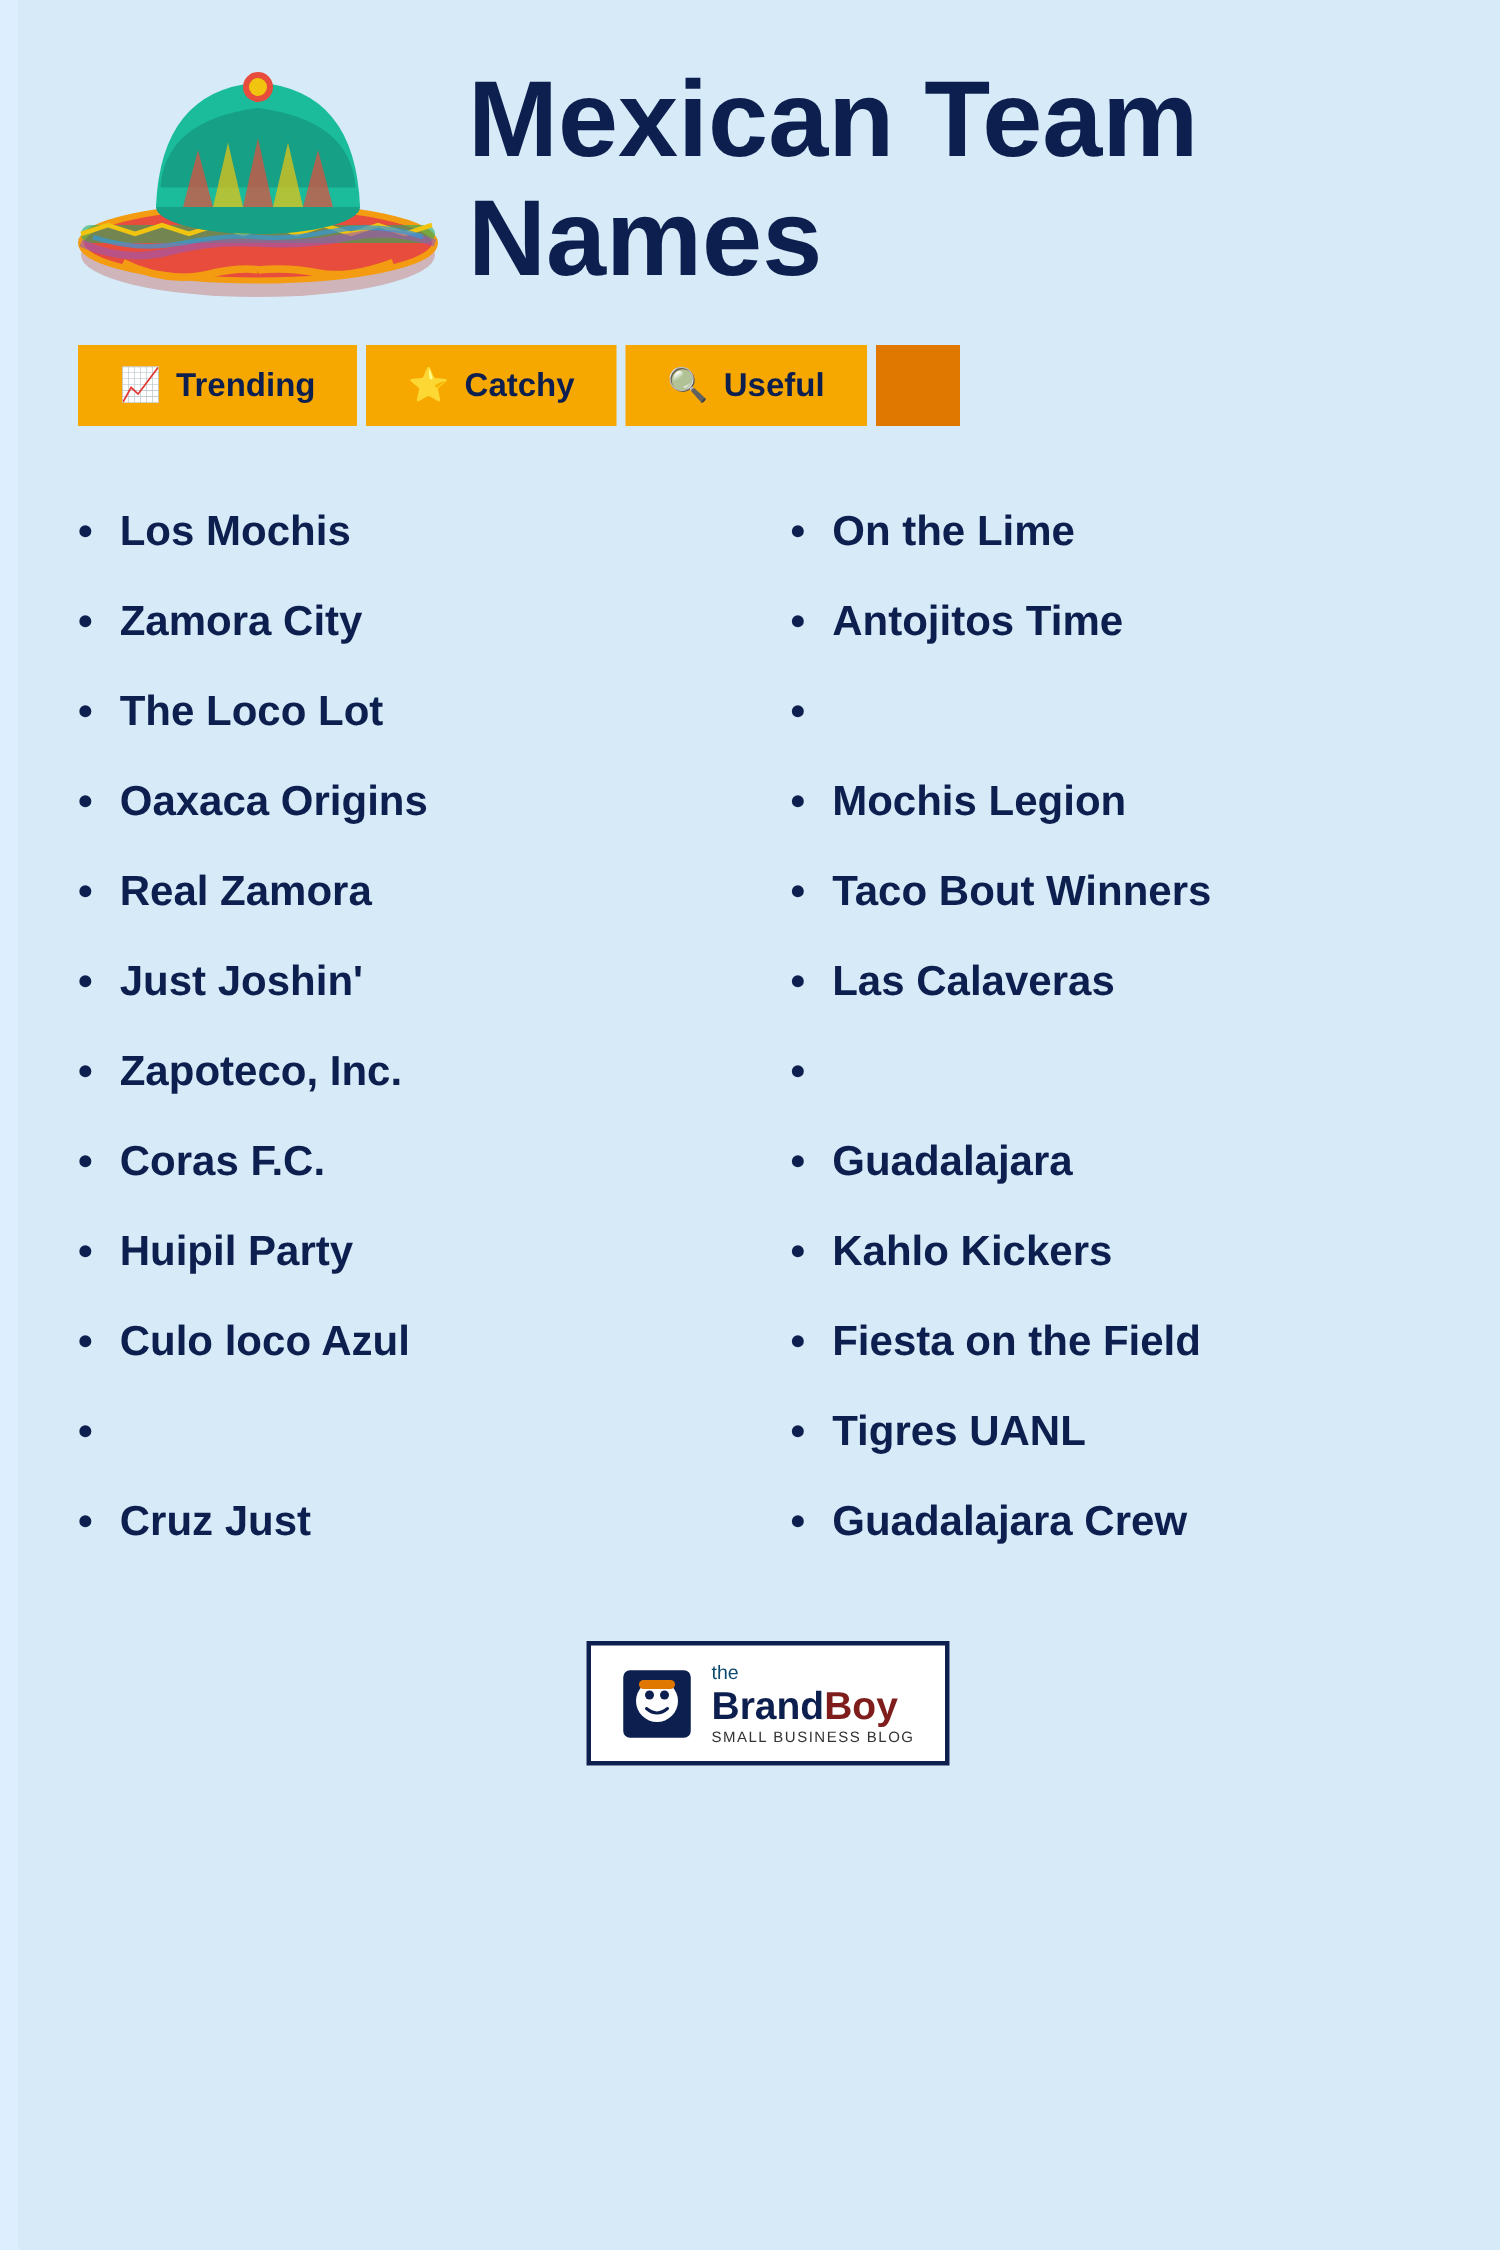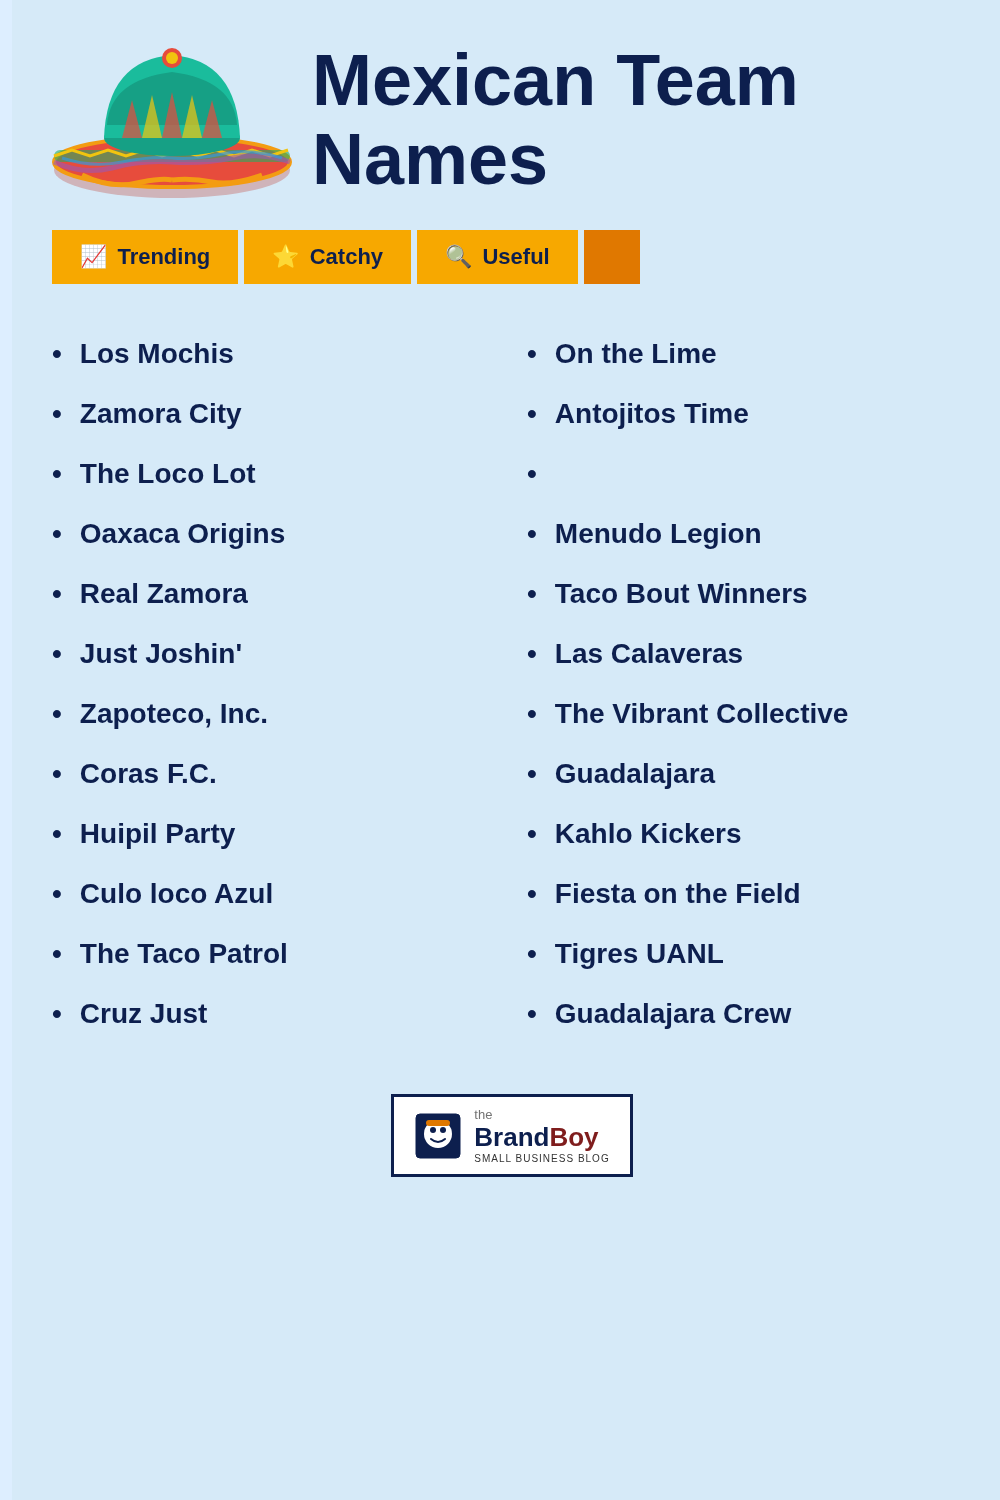--- a/index.html
+++ b/index.html
@@ -133,21 +133,21 @@
     }
 
     .logo-text-group {
       display: flex;
       flex-direction: column;
       align-items: flex-start;
     }
 
     .logo-the {
       font-size: 13px;
-      color: #737373;
+      color: #0c4a6e;
       font-family: Arial, sans-serif;
       font-weight: normal;
     }
 
     .logo-brandboy {
       font-size: 26px;
       font-weight: 900;
       color: #0d1f4e;
       font-family: 'Arial Black', Arial, sans-serif;
     }
@@ -261,21 +261,20 @@
       <div class="list-item">
         <span class="bullet">•</span>
         <span>Huipil Party</span>
       </div>
       <div class="list-item">
         <span class="bullet">•</span>
         <span>Culo loco Azul</span>
       </div>
       <div class="list-item">
         <span class="bullet">•</span>
-        <span>The Taco Patrol</span>
       </div>
       <div class="list-item">
         <span class="bullet">•</span>
         <span>Cruz Just</span>
       </div>
     </div>
 
     <div class="list-col-right">
       <div class="list-item">
         <span class="bullet">•</span>
@@ -283,33 +282,32 @@
       </div>
       <div class="list-item">
         <span class="bullet">•</span>
         <span>Antojitos Time</span>
       </div>
       <div class="list-item">
         <span class="bullet">•</span>
       </div>
       <div class="list-item">
         <span class="bullet">•</span>
-        <span>Menudo Legion</span>
+        <span>Mochis Legion</span>
       </div>
       <div class="list-item">
         <span class="bullet">•</span>
         <span>Taco Bout Winners</span>
       </div>
       <div class="list-item">
         <span class="bullet">•</span>
         <span>Las Calaveras</span>
       </div>
       <div class="list-item">
         <span class="bullet">•</span>
-        <span>The Vibrant Collective</span>
       </div>
       <div class="list-item">
         <span class="bullet">•</span>
         <span>Guadalajara</span>
       </div>
       <div class="list-item">
         <span class="bullet">•</span>
         <span>Kahlo Kickers</span>
       </div>
       <div class="list-item">

